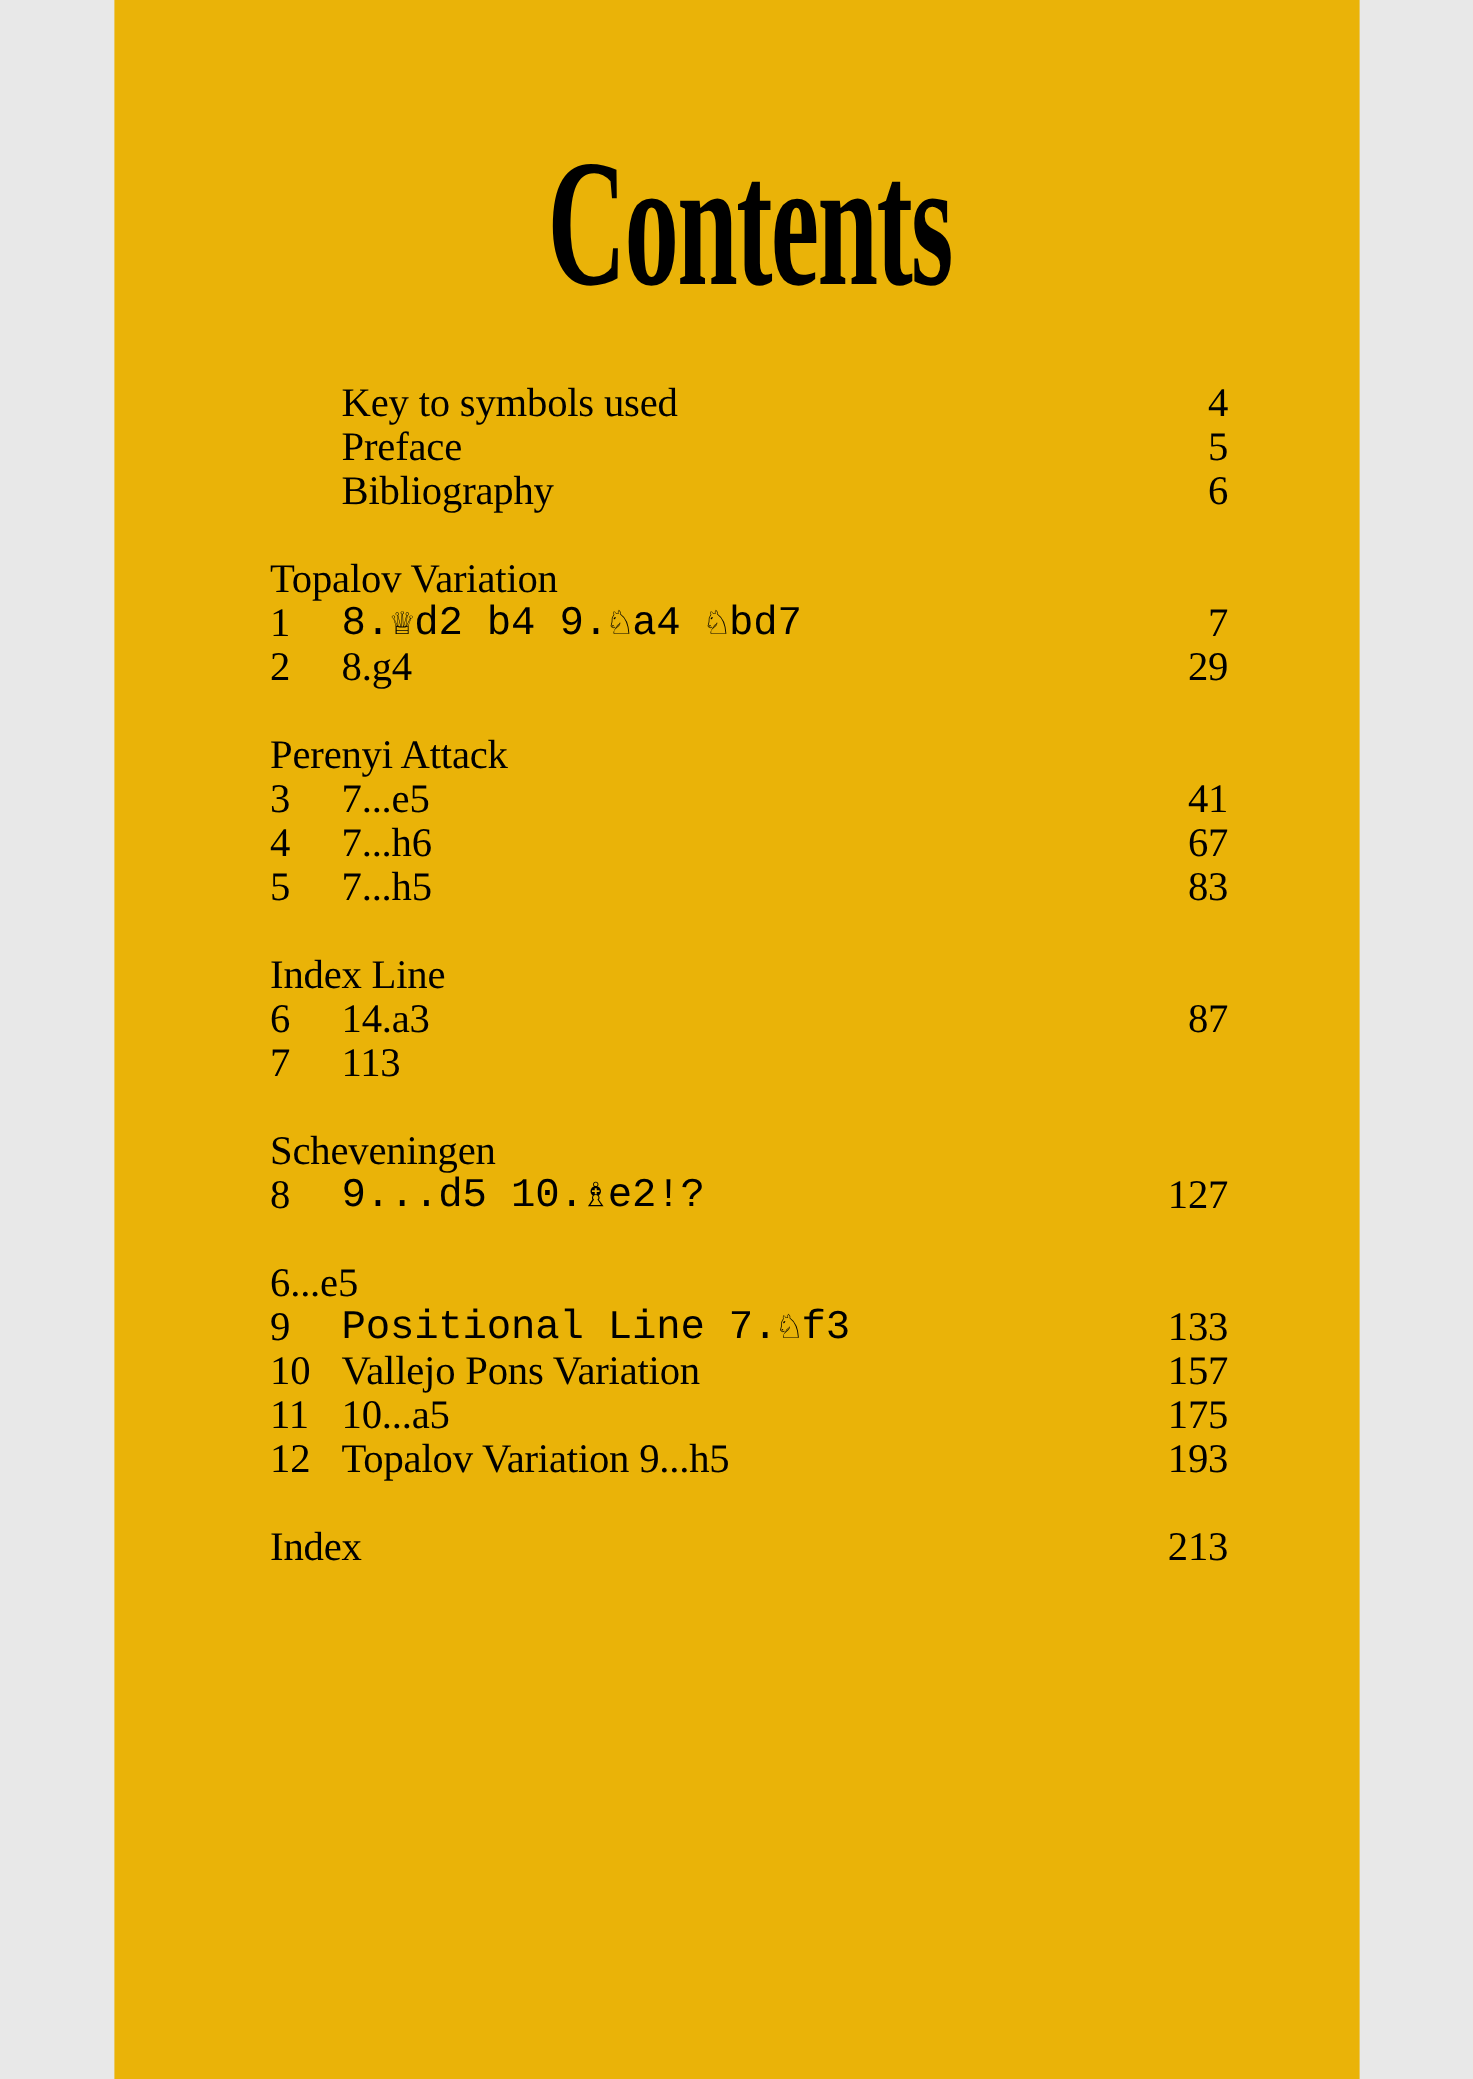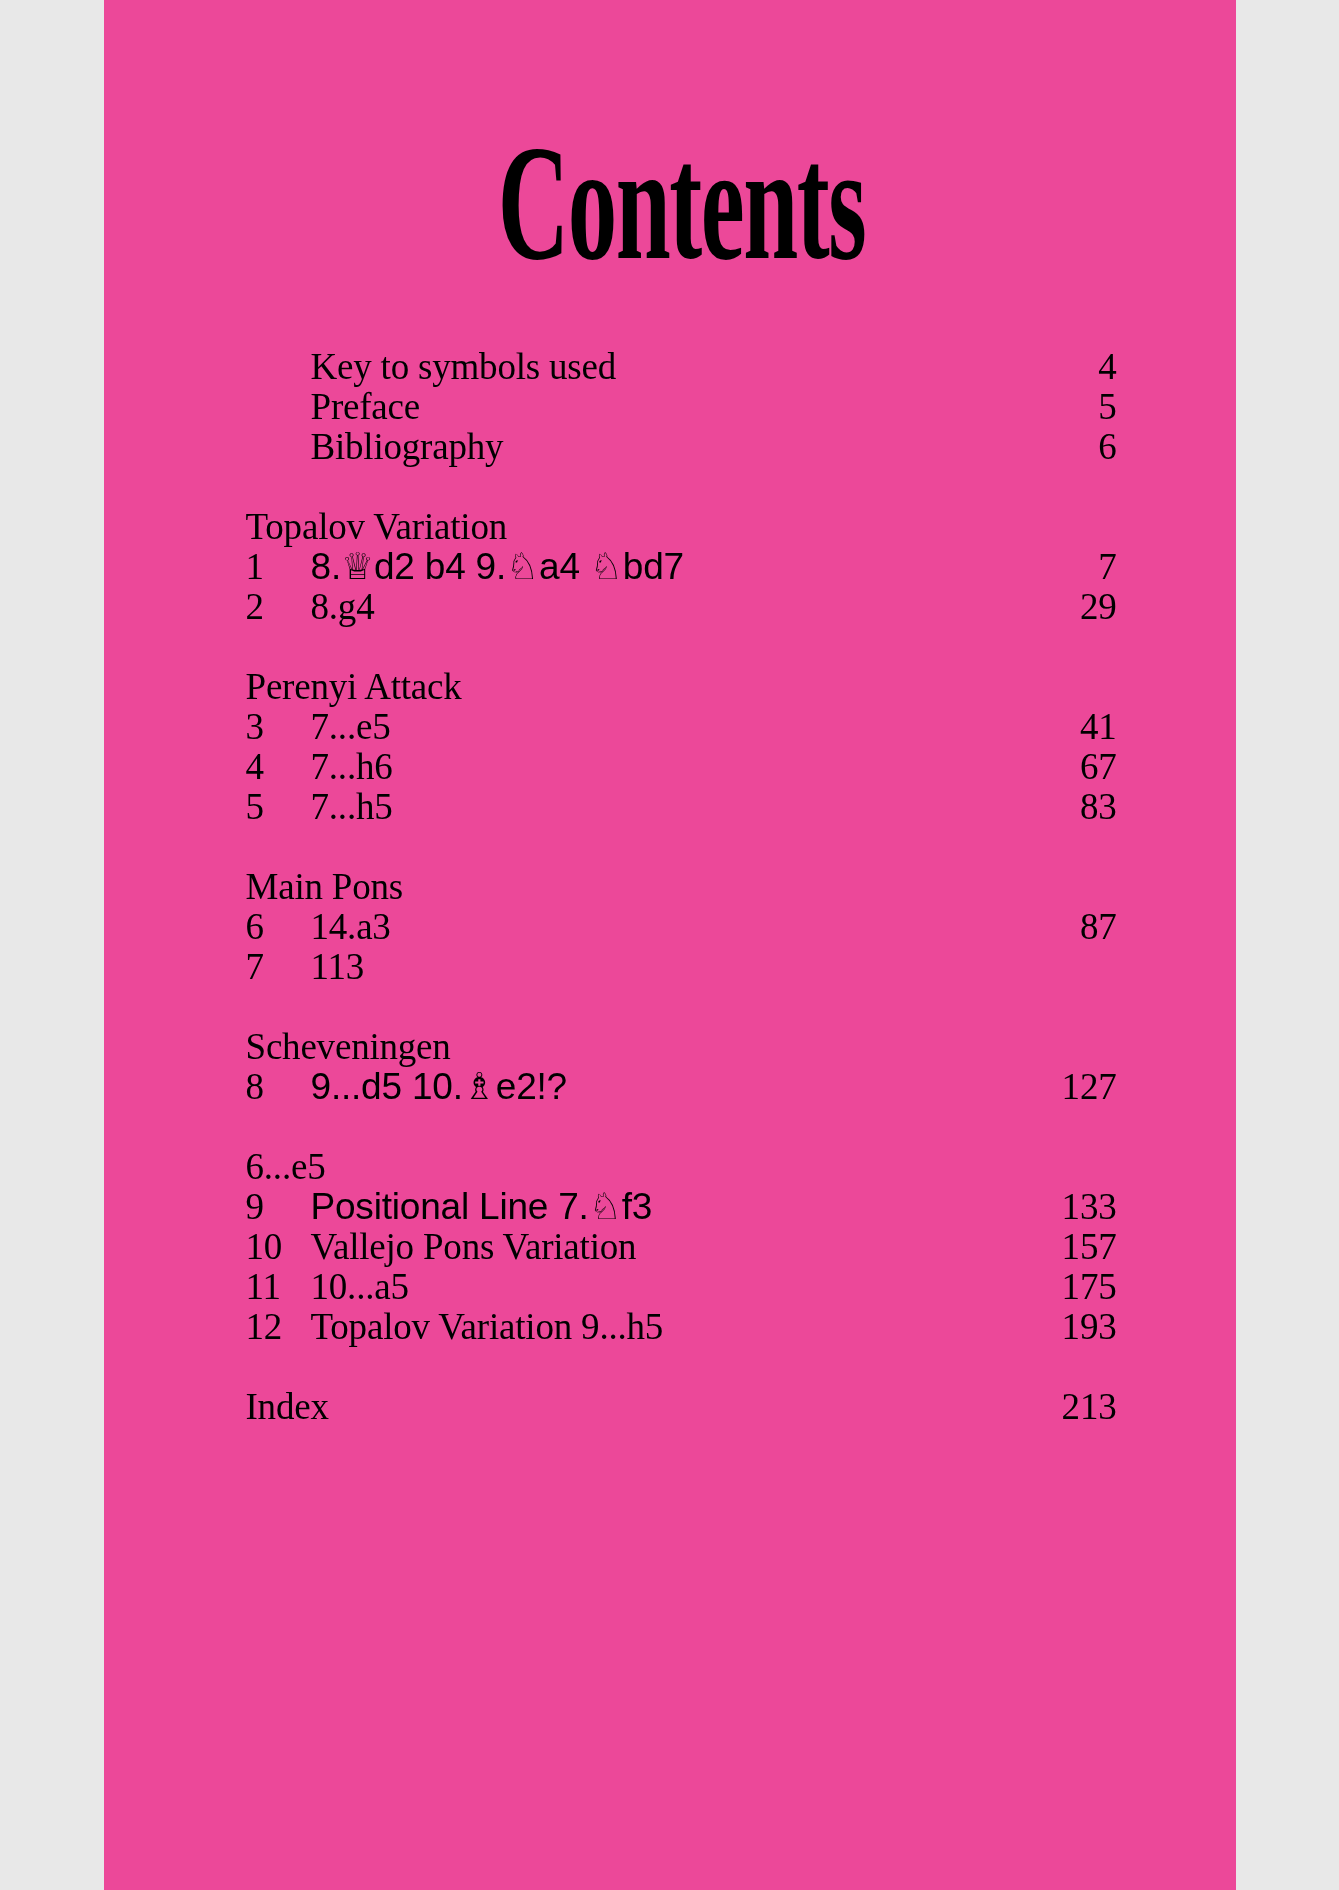--- a/index.html
+++ b/index.html
@@ -5,21 +5,21 @@
   html, body {
     margin: 0;
     padding: 0;
     background: #e8e8e8;
   }
   .page {
     position: relative;
     width: 1132px;
     height: 1890px;
     margin: 0 auto;
-    background: #ec4899;
+    background: #eab308;
     color: #000000;
     font-family: "Liberation Serif", "DejaVu Sans", serif;
     overflow: hidden;
   }
   .book-title {
     margin: 120px 119px 0 142px;
     font-size: 165px;
     line-height: 165px;
     font-weight: bold;
     text-align: center;
@@ -51,21 +51,21 @@
   .section {
     margin-top: 40px;
   }
   .section-heading {
     font-weight: normal;
   }
   .index-row {
     margin-top: 40px;
   }
   .fig {
-    font-family: Liberation Sans, sans-serif;
+    font-family: Liberation Mono, monospace;
   }
 </style>
 </head>
 <body>
 
 <div class="page">
 
   <h1 class="book-title">Contents</h1>
 
   <div class="toc">
@@ -115,21 +115,21 @@
         <span class="page-col">67</span>
       </div>
       <div class="row">
         <span class="num-col">5</span>
         <span class="title-col">7...h5</span>
         <span class="page-col">83</span>
       </div>
     </div>
 
     <div class="section">
-      <div class="section-heading">Main Pons</div>
+      <div class="section-heading">Index Line</div>
       <div class="row">
         <span class="num-col">6</span>
         <span class="title-col">14.a3</span>
         <span class="page-col">87</span>
       </div>
       <div class="row">
         <span class="num-col">7</span>
         <span class="page-col">113</span>
       </div>
     </div>

